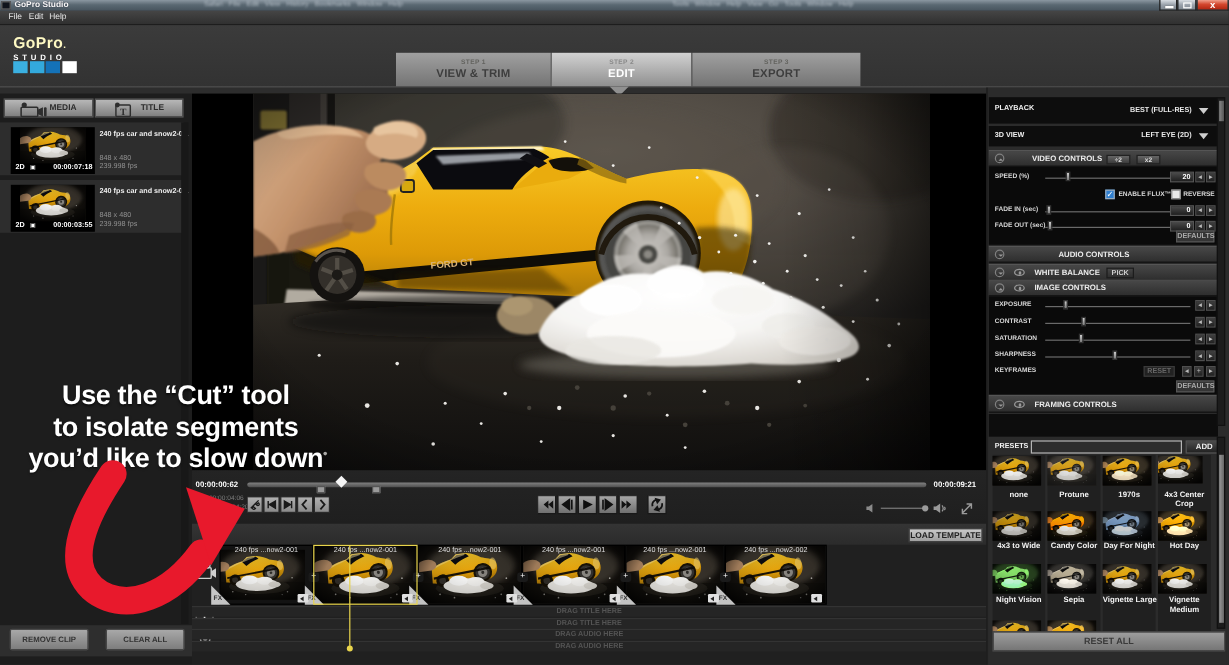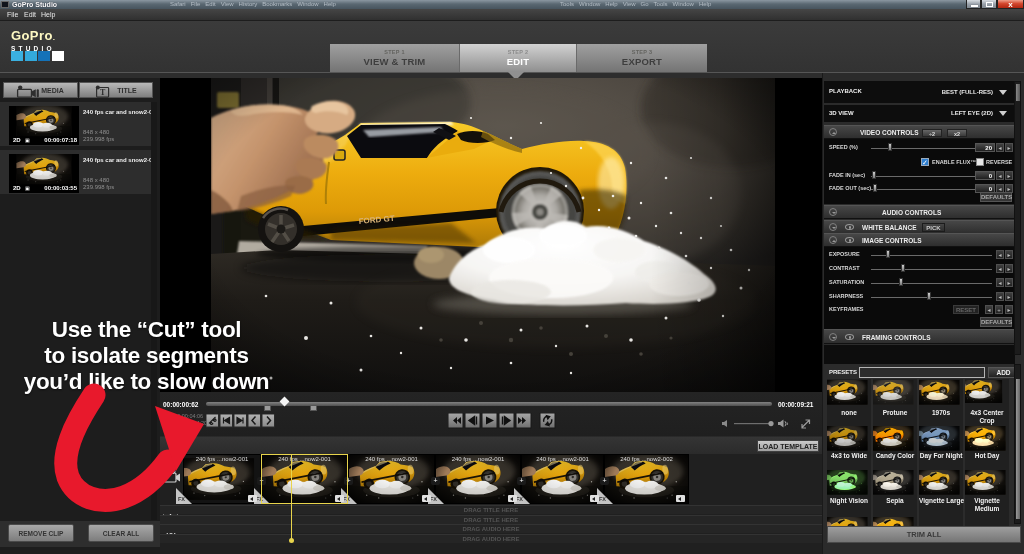--- a/index.html
+++ b/index.html
@@ -21,21 +21,21 @@
 #hdrsub{left:0;top:73px;width:1024px;height:5px;background:#2d2d2d}
 #logo{left:11px;top:28px;width:80px;height:40px}
 #logo .gp{font-size:13px;font-weight:bold;color:#fef9c3;letter-spacing:.4px}
 #logo .st{font-size:6.5px;font-weight:bold;color:#fff;letter-spacing:3.2px;margin-top:2px}
 #logo .sq{position:absolute;top:23px;width:12px;height:10px}
 .steptab{top:44px;height:28px;text-align:center}
 .steptab .s1{font-size:5.5px;color:#63635f;font-weight:bold;margin-top:5px;letter-spacing:.3px}
 .steptab .s2{font-size:9.5px;color:#3e3e3e;font-weight:bold;letter-spacing:.2px;margin-top:1px}
 #tab1{left:330px;width:129px;background:linear-gradient(#a0a0a0,#747474)}
 #tab2{left:459px;width:118px;background:linear-gradient(#d2d2d2,#8f8f8f);border-left:1px solid #6a6a6a;border-right:1px solid #6a6a6a}
-#tab3{left:577px;width:130px;background:linear-gradient(#a0a0a0,#747474)}
+#tab3{left:577px;width:140px;background:linear-gradient(#a0a0a0,#747474)}
 #tab2 .s1{color:#8a8a8a}#tab2 .s2{color:#fff}
 #tabptr{left:508px;top:72px;width:0;height:0;border-left:8px solid transparent;border-right:8px solid transparent;border-top:8px solid #909090}
 
 #leftpanel{left:0;top:78px;width:160px;height:476px;background:#1d1d1d}
 .ltab{top:4px;height:16px;background:linear-gradient(#b8b8b8,#7f7f7f);border:1px solid #555;color:#2e2e2e;font-weight:bold;font-size:7px;text-align:center;line-height:16px}
 #ltab1{left:3px;width:75px}
 #ltab2{left:79px;width:74px}
 .mitem{left:0;width:153px;height:44px;background:#2d2d2d}
 .mthumb{left:9px;top:4px;width:70px;height:39px;background:#000}
 .mbar{left:0;bottom:0;width:70px;height:9px;background:rgba(0,0,0,.75);color:#fff;font-size:6px;line-height:9px}
@@ -744,21 +744,21 @@
         <use href="#scene"></use>
       </svg>
     <div class="abs plabel" style="left:138px;top:118px">Vignette<br>Medium</div>
     <svg class="abs" style="left:0px;top:138px;width:44px;height:26px" viewBox="8 3 106 60" preserveAspectRatio="none">
         <use href="#scene"></use>
       </svg>
     <svg class="abs" style="left:46px;top:138px;width:44px;height:26px;filter:sepia(.4) saturate(1.5)" viewBox="8 3 106 60" preserveAspectRatio="none">
         <use href="#scene"></use>
       </svg>
   </div>
-  <div class="abs" id="resetall">TRIM ALL</div>
+  <div class="abs" id="resetall">RESET ALL</div>
   <div class="abs" style="left:191px;top:8px;width:7px;height:274px;background:#1c1c1c;border:1px solid #111">
     <div class="abs" style="left:1px;top:2px;width:4px;height:17px;background:linear-gradient(90deg,#888,#555)"></div>
   </div>
   <div class="abs" style="left:191px;top:291px;width:7px;height:160px;background:#1c1c1c;border:1px solid #111">
     <div class="abs" style="left:1px;top:14px;width:4px;height:140px;background:linear-gradient(90deg,#999,#666)"></div>
   </div>
 </div>
 
 <svg class="abs" style="left:38px;top:383px;z-index:40" width="175" height="140" viewBox="0 0 175 140">
   <path d="M56,12 C36,42 22,72 30,94 C38,114 62,123 86,114 C97,110 114,100 130,78" fill="none" stroke="#e8192c" stroke-width="23" stroke-linecap="round"></path>

